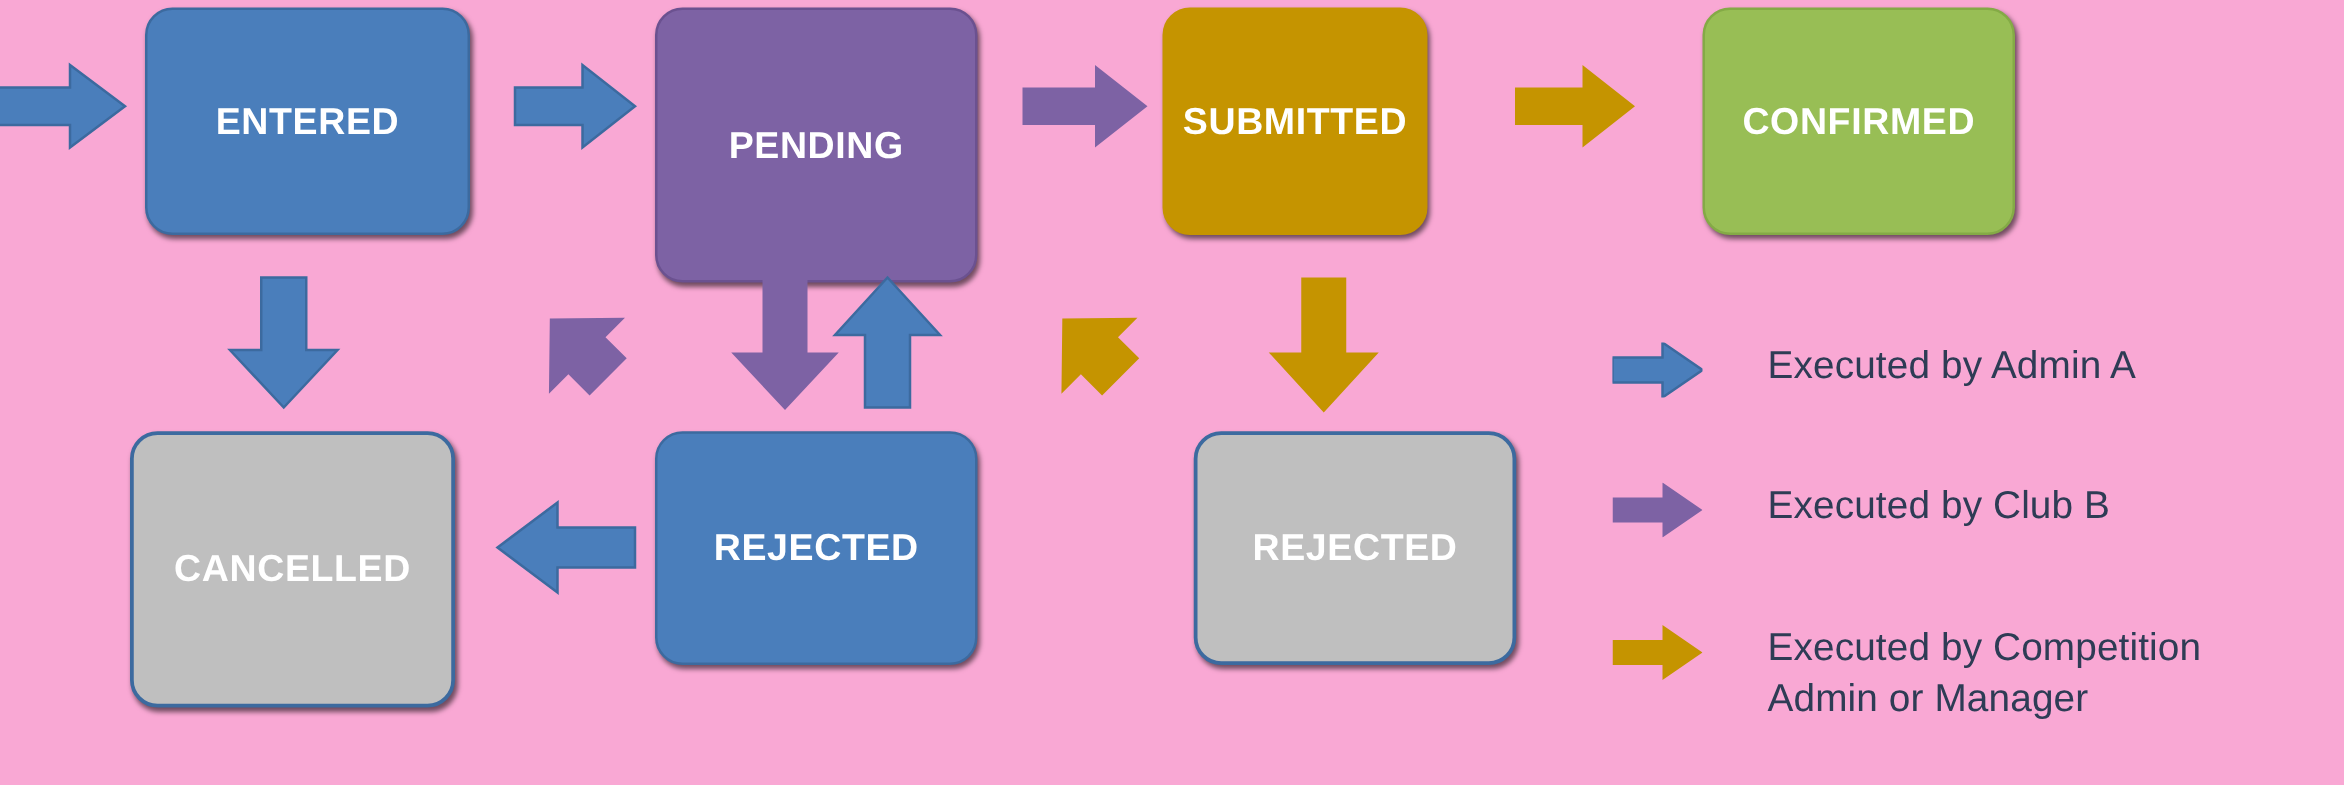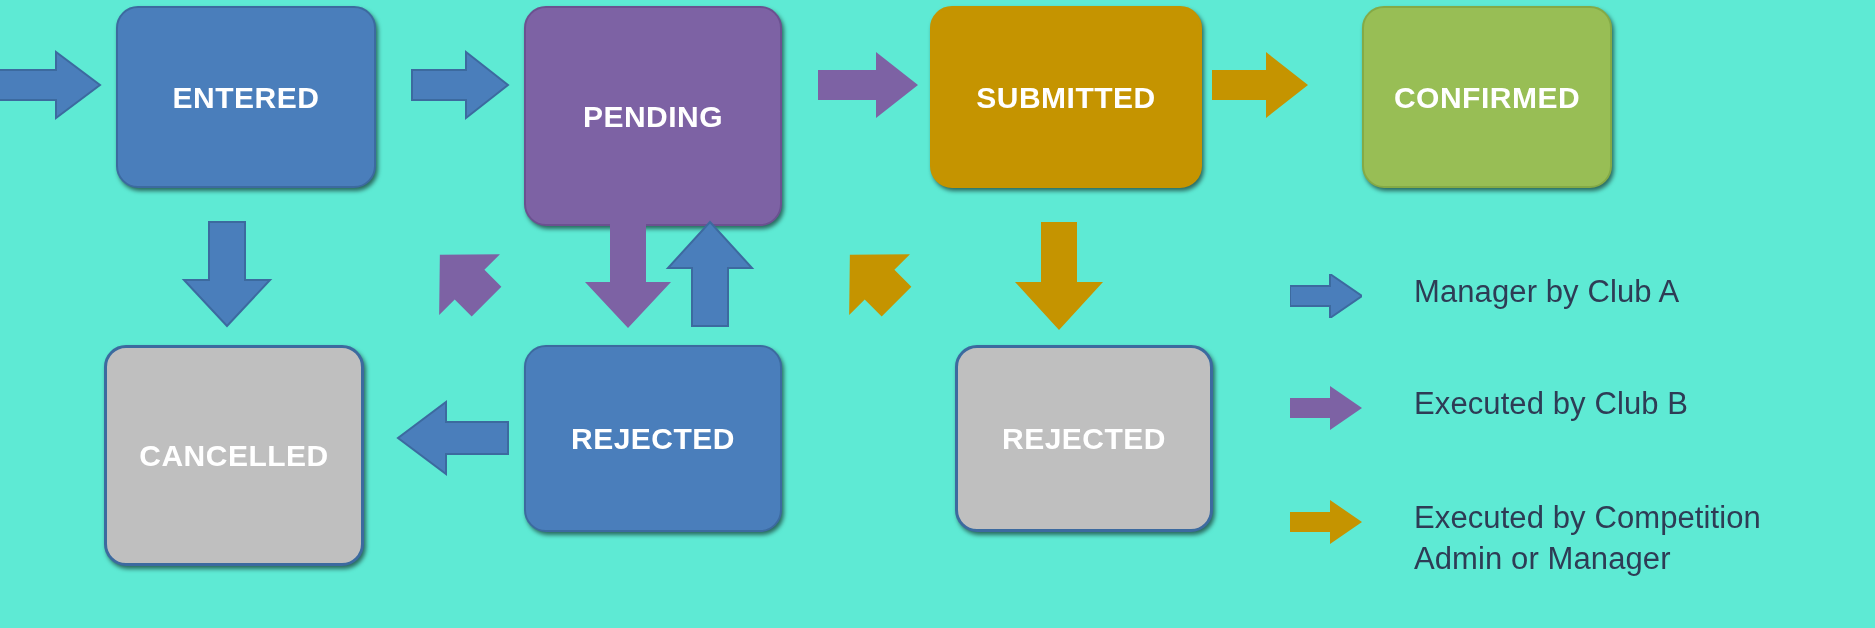--- a/index.html
+++ b/index.html
@@ -7,21 +7,21 @@
     padding: 0;
     background: #000000;
   }
   body {
     font-family: "Liberation Sans", sans-serif;
   }
   #canvas {
     position: relative;
     width: 1875px;
     height: 628px;
-    background: #5eead4;
+    background: #f9a8d4;
     overflow: hidden;
   }
 
   
   .state-box {
     position: absolute;
     border-radius: 22px;
     box-sizing: border-box;
     display: flex;
     align-items: center;
@@ -97,21 +97,21 @@
   <div class="state-box box-pending" style="left:524px; top:6px; width:258px; height:220px;">
     <span class="label">PENDING</span>
   </div>
 
   <div class="arrow" style="left:818px; top:52px; width:100px; height:66px;">
     <svg viewBox="0 0 100 66" preserveAspectRatio="none">
       <polygon points="0,18 58,18 58,0 100,33 58,66 58,48 0,48" fill="#7D62A4"></polygon>
     </svg>
   </div>
 
-  <div class="state-box box-submitted" style="left:930px; top:6px; width:272px; height:182px;">
+  <div class="state-box box-submitted" style="left:930px; top:6px; width:212px; height:182px;">
     <span class="label">SUBMITTED</span>
   </div>
 
   <div class="arrow" style="left:1212px; top:52px; width:96px; height:66px;">
     <svg viewBox="0 0 96 66" preserveAspectRatio="none">
       <polygon points="0,18 54,18 54,0 96,33 54,66 54,48 0,48" fill="#C59400"></polygon>
     </svg>
   </div>
 
   <div class="state-box box-confirmed" style="left:1322px; top:6px; width:250px; height:182px;margin-left:40px;">
@@ -175,21 +175,21 @@
   <div class="state-box box-rejected" style="left:930px; top:345px; width:258px; height:187px;margin-left:25px;">
     <span class="label">REJECTED</span>
   </div>
 
   <div class="legend-row" style="left:1290px; top:272px;">
     <span class="legend-arrow">
       <svg viewBox="0 0 72 44" preserveAspectRatio="none">
         <polygon points="0,12 40,12 40,0 72,22 40,44 40,32 0,32" fill="#4A7EBB" stroke="#3C6A9F" stroke-width="2"></polygon>
       </svg>
     </span>
-    <span class="legend-text">Manager by Club A</span>
+    <span class="legend-text">Executed by Admin A</span>
   </div>
 
   <div class="legend-row" style="left:1290px; top:498px;">
     <span class="legend-arrow">
       <svg viewBox="0 0 72 44" preserveAspectRatio="none">
         <polygon points="0,12 40,12 40,0 72,22 40,44 40,32 0,32" fill="#C59400"></polygon>
       </svg>
     </span>
     <span class="legend-text">Executed by Competition
 Admin or Manager</span>

